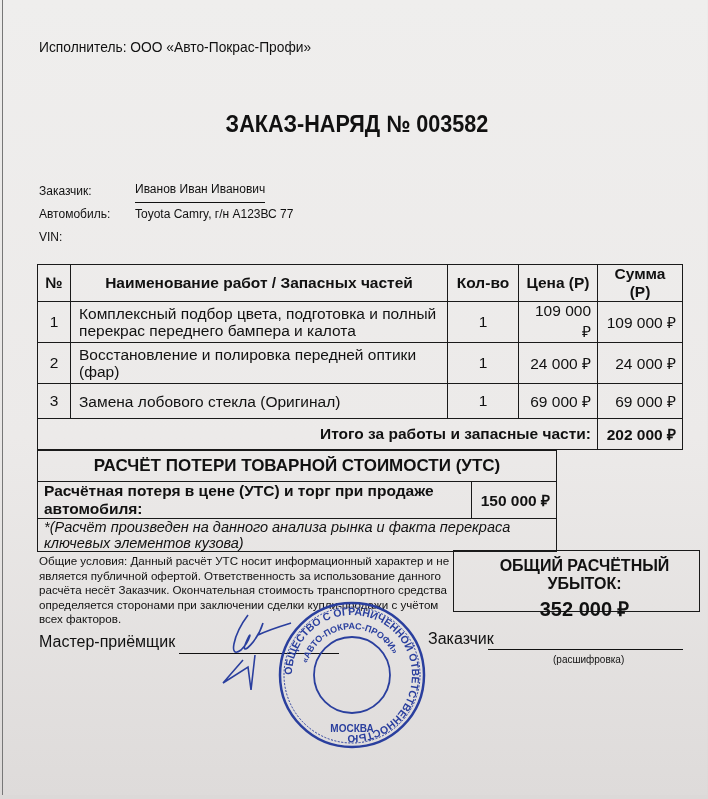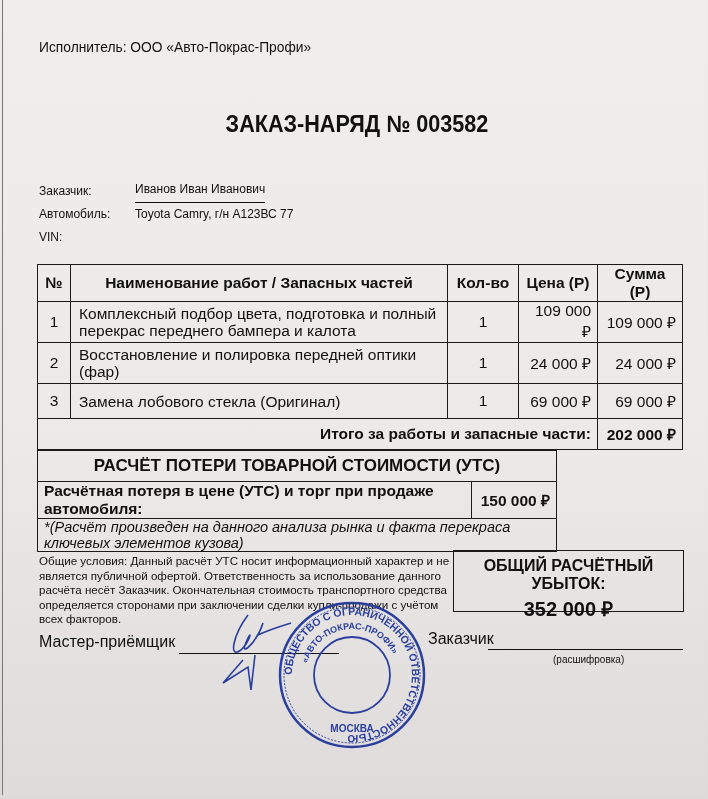--- a/index.html
+++ b/index.html
@@ -31,21 +31,21 @@
     .c-price { width:66px; text-align:right; }
     .c-sum { width:72px; text-align:right; }
     .items td.name { line-height:17px; padding:3px 8px; }
     .items .total td { height:30px; font-weight:bold; }
     .utc { position:absolute; left:34px; top:450px; width:520px; font-size:15.5px; }
     .utc td { border:1.5px solid #1a1a1a; padding:0 6px; }
     .utc .head { text-align:center; font-weight:bold; font-size:17px; height:30px; }
     .utc .loss td { font-weight:bold; height:26px;margin-top:31px; }
     .utc .note { font-style:italic; font-size:14.5px; height:24px; }
     .terms { left:36px; top:554px; width:415px; font-size:11.6px; line-height:14.5px; }
-    .total-box { left:450px; top:550px; width:229px; height:60px; border:1.5px solid #1a1a1a; text-align:center; font-weight:bold; }
+    .total-box { left:450px; top:550px; width:229px; height:60px; border:1.5px solid #1a1a1a; text-align:center; font-weight:bold;padding-left:16px; }
     .total-box .lbl { font-size:16px; margin-top:6px; }
     .total-box .val { font-size:20px; margin-top:2px; }
     .master { left:36px; top:633px; font-size:16px; white-space:nowrap; }
     .line1 { left:176px; top:653px; width:160px; border-bottom:1.5px solid #111; }
     .customer { left:425px; top:630px; font-size:16px; }
     .line2 { left:485px; top:649px; width:195px; border-bottom:1.5px solid #111; }
     .decode { left:550px; top:654px; font-size:10px; }
     .stamp { left:274px; top:600px; width:150px; height:150px; }
     .signature { left:200px; top:605px; width:100px; height:100px; }
   </style>

